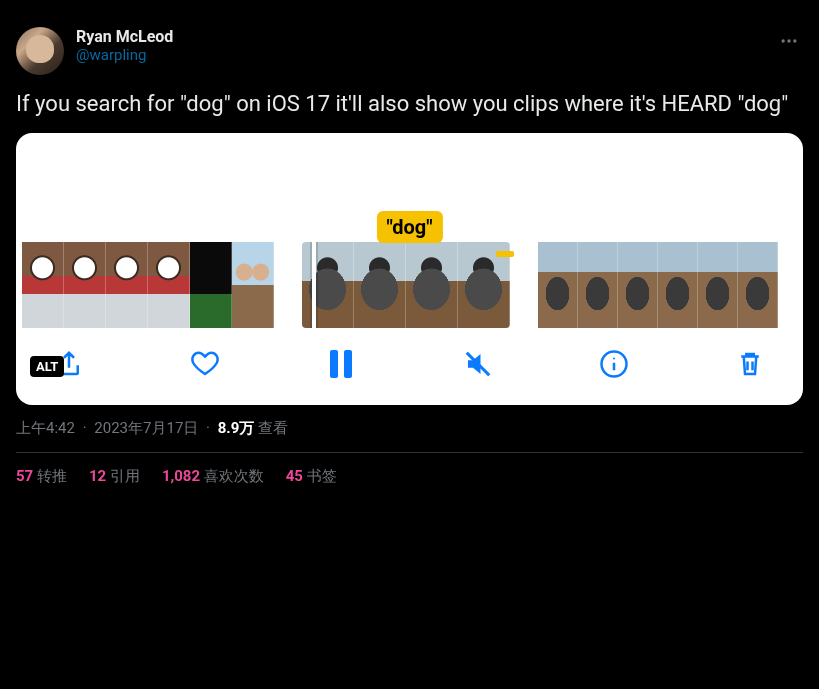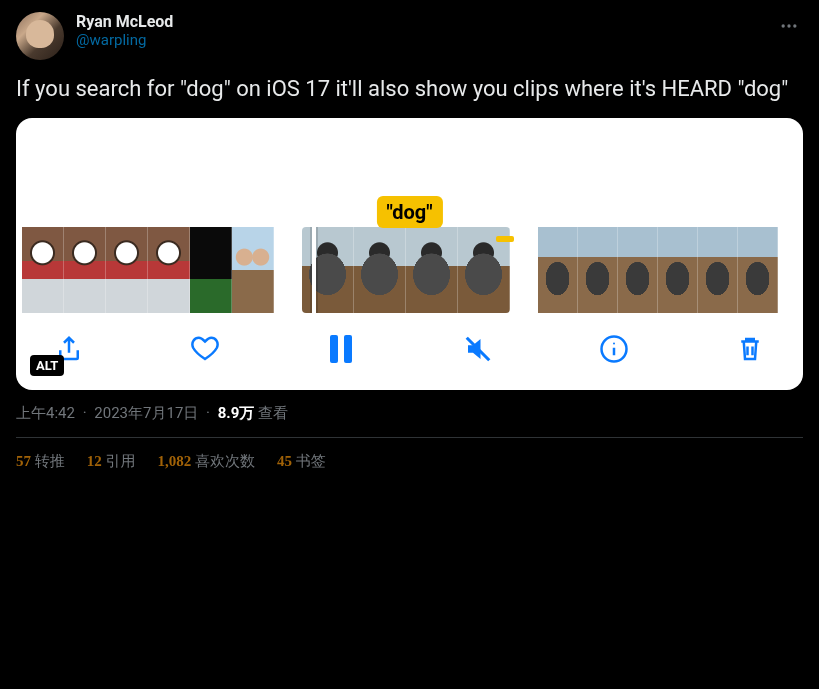--- a/index.html
+++ b/index.html
@@ -11,20 +11,21 @@
     height: 689px;
     overflow: hidden;
   }
   .tweet {
     padding: 12px 16px 0 16px;
   }
   .header {
     display: flex;
     align-items: flex-start;
     gap: 12px;
+    margin-top: 15px;
   }
   .avatar {
     width: 48px;
     height: 48px;
     border-radius: 50%;
     background: linear-gradient(135deg, #8a6d5a 0%, #c9a88a 30%, #4a3a2e 60%, #2a1f18 100%);
     flex-shrink: 0;
     overflow: hidden;
     position: relative;
   }
@@ -176,21 +177,21 @@
     align-items: center;
     justify-content: center;
     cursor: pointer;
   }
   .tb-icon svg { width: 30px; height: 30px; stroke: #0a7aff; fill: none; stroke-width: 2; }
   .pause-bars { display:flex; gap:6px; }
   .pause-bars span { width:8px; height:28px; background:#0a7aff; border-radius:2px; }
   .alt-badge {
     position: absolute;
     left: 14px;
-    bottom: 14px;
+    bottom: 28px;
     background: #000;
     color: #fff;
     font-weight: 700;
     font-size: 13px;
     padding: 3px 6px;
     border-radius: 4px;
   }
   
   .meta-row {
     margin-top: 14px;
@@ -204,21 +205,21 @@
     border-top: 1px solid #2f3336;
     margin-top: 14px;
   }
   .stats-row {
     display: flex;
     gap: 22px;
     padding: 14px 0;
     font-size: 15px;
     color: #71767b;
   }
-  .stats-row .num { color: #a16207; font-weight: 700; font-family: Liberation Serif, serif; }
+  .stats-row .num { color: #ec4899; font-weight: 700; }
 </style>
 </head>
 <body>
 
 <div class="tweet">
   <div class="header">
     <div class="avatar"></div>
     <div class="user-names">
       <div class="display-name">Ryan McLeod</div>
       <div class="handle">@warpling</div>

